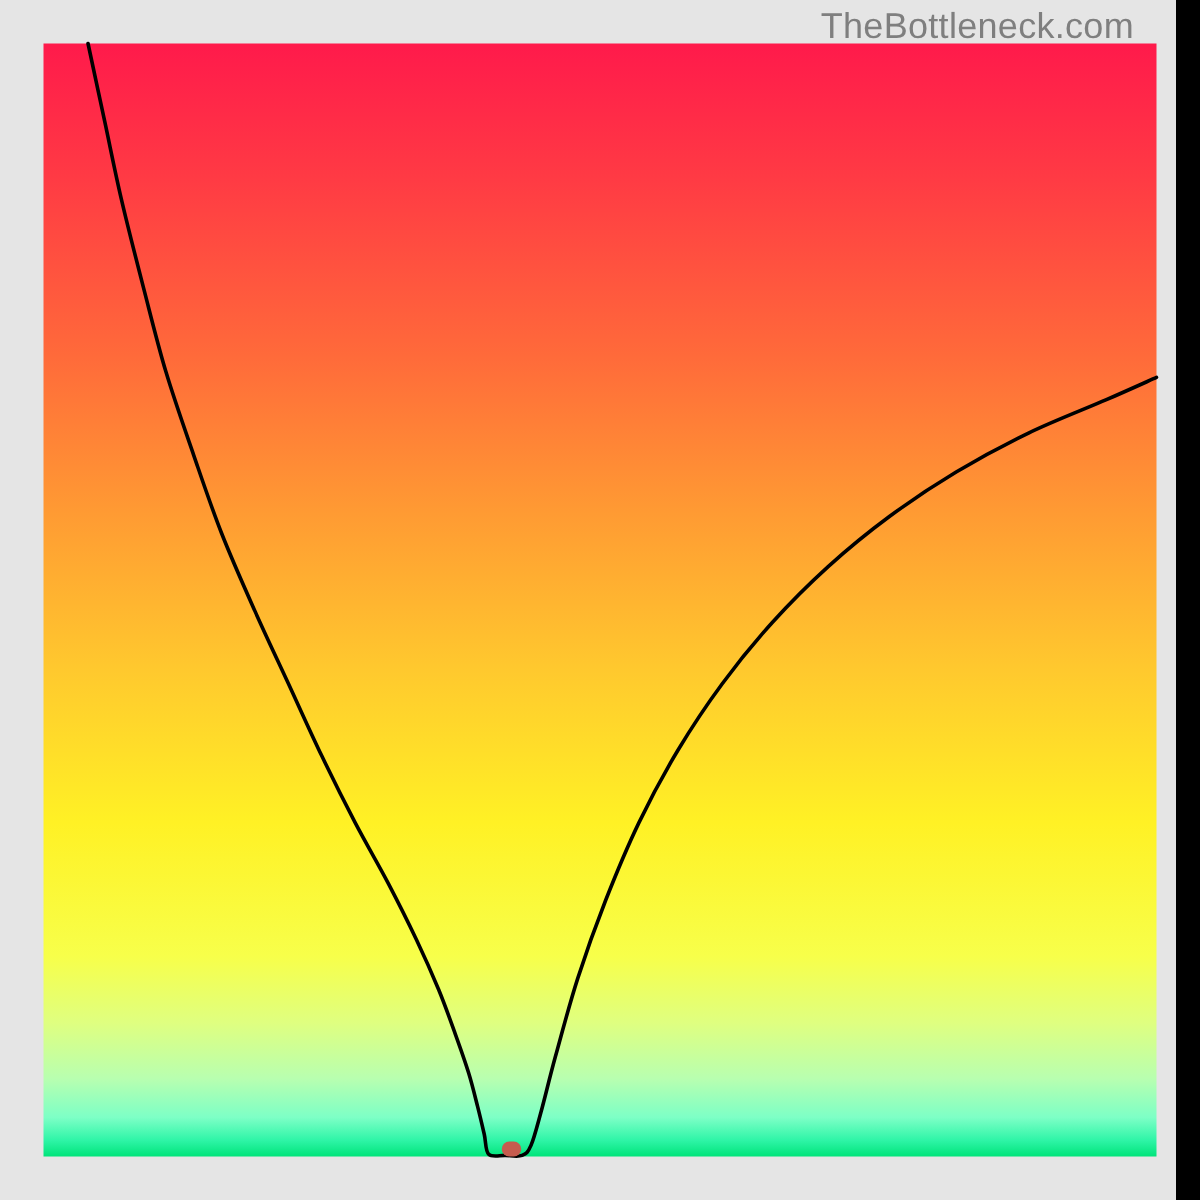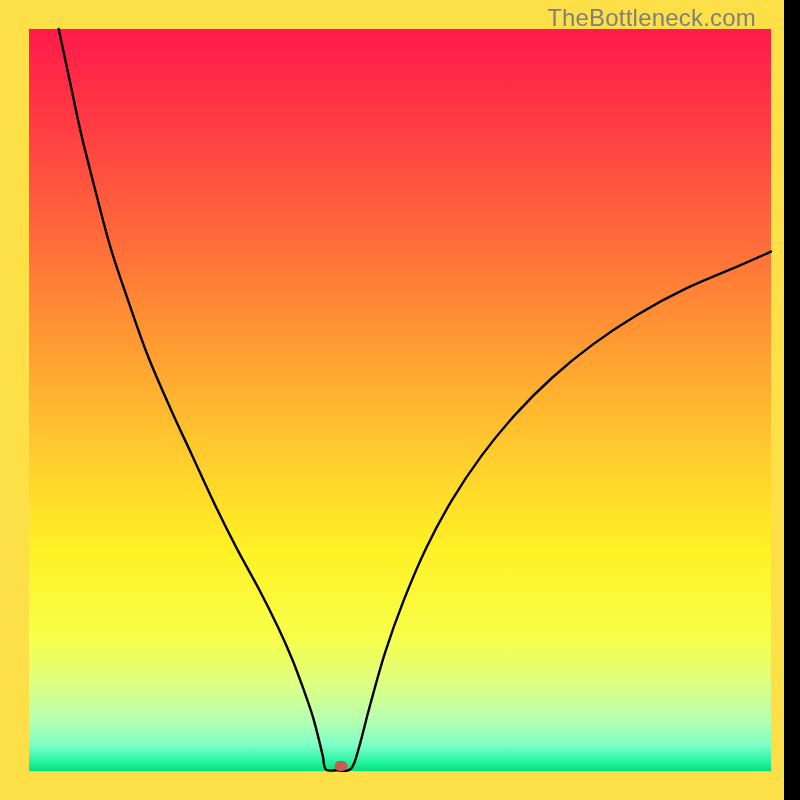--- a/index.html
+++ b/index.html
@@ -10,21 +10,21 @@
     background: #000;
     overflow: hidden;
     font-family: Arial, Helvetica, sans-serif;
   }
   .frame {
     position: absolute;
     left: 0;
     top: 0;
     width: 784px;
     height: 800px;
-    background: #fde047;
+    background: #e5e5e5;
   }
   .plot-area {
     position: absolute;
     left: 29px;
     top: 29px;
     width: 742px;
     height: 742px;
     
   }
   .watermark {

